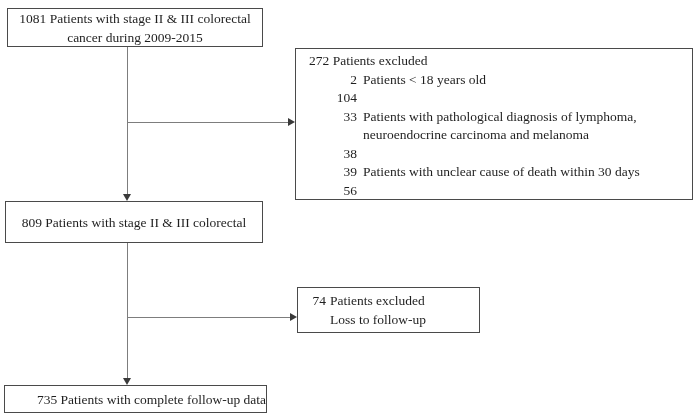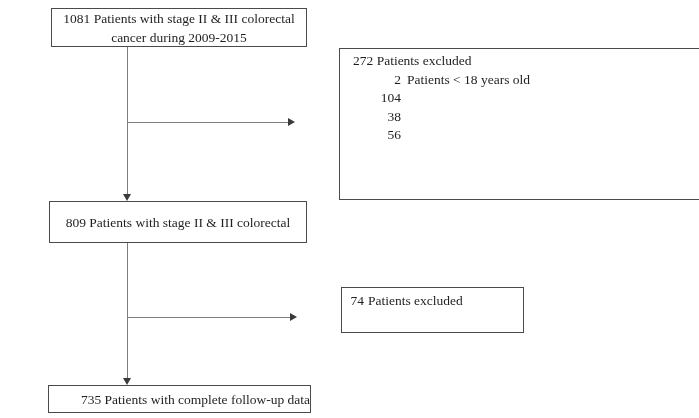--- a/index.html
+++ b/index.html
@@ -15,21 +15,20 @@
     font-family: "Liberation Serif", "DejaVu Serif", serif;
     font-size: 13.5px;
     color: #1f1f1f;
     overflow: hidden;
   }
   .box {
     position: absolute;
     box-sizing: border-box;
     border: 1.5px solid #4a4a4a;
     background: #ffffff;
-    margin-left: 44px;
   }
   .center-box {
     display: flex;
     flex-direction: column;
     align-items: center;
     justify-content: center;
     text-align: center;
     line-height: 19px;
   }
   
@@ -47,21 +46,21 @@
   .excl-item .num {
     flex: 0 0 48px;
     text-align: right;
   }
   .excl-item .txt {
     margin-left: 6px;
     max-width: 315px;
   }
   
   .excl2 {
-    padding: 3px 8px 0 4px;
+    padding: 3px 8px 0 10px;
     line-height: 19px;
   }
   .excl2 .row {
     display: flex;
     align-items: flex-start;
   }
   .excl2 .num {
     flex: 0 0 18px;
     text-align: right;
   }
@@ -107,35 +106,47 @@
       <span>Patients excluded</span>
     </div>
     <div class="excl-item">
       <span class="num">2</span>
       <span class="txt">Patients &lt; 18 years old</span>
     </div>
     <div class="excl-item">
       <span class="num">104</span>
     </div>
     <div class="excl-item">
+      <span class="num">33</span>
+      <span class="txt">Patients with pathological diagnosis of lymphoma, neuroendocrine carcinoma and melanoma</span>
+    </div>
+    <div class="excl-item">
       <span class="num">38</span>
+    </div>
+    <div class="excl-item">
+      <span class="num">39</span>
+      <span class="txt">Patients with unclear cause of death within 30 days</span>
     </div>
     <div class="excl-item">
       <span class="num">56</span>
     </div>
   </div>
 
   <div class="box center-box" style="left:5px; top:201px; width:258px; height:42px;">
     <div>809 Patients with stage II &amp; III colorectal</div>
   </div>
 
   <div class="box excl2" style="left:297px; top:287px; width:183px; height:46px;">
     <div class="row">
       <span class="num">74</span>
       <span class="txt">Patients excluded</span>
+    </div>
+    <div class="row">
+      <span class="num"></span>
+      <span class="txt">Loss to follow-up</span>
     </div>
   </div>
 
   <div class="box center-box" style="left:4px; top:385px; width:263px; height:28px;align-items:flex-end;">
     <div>735 Patients with complete follow-up data</div>
   </div>
 
   <div class="vline" style="left:127px; top:47px; height:147px;"></div>
   <div class="arrow-down" style="left:123px; top:194px;"></div>
 

